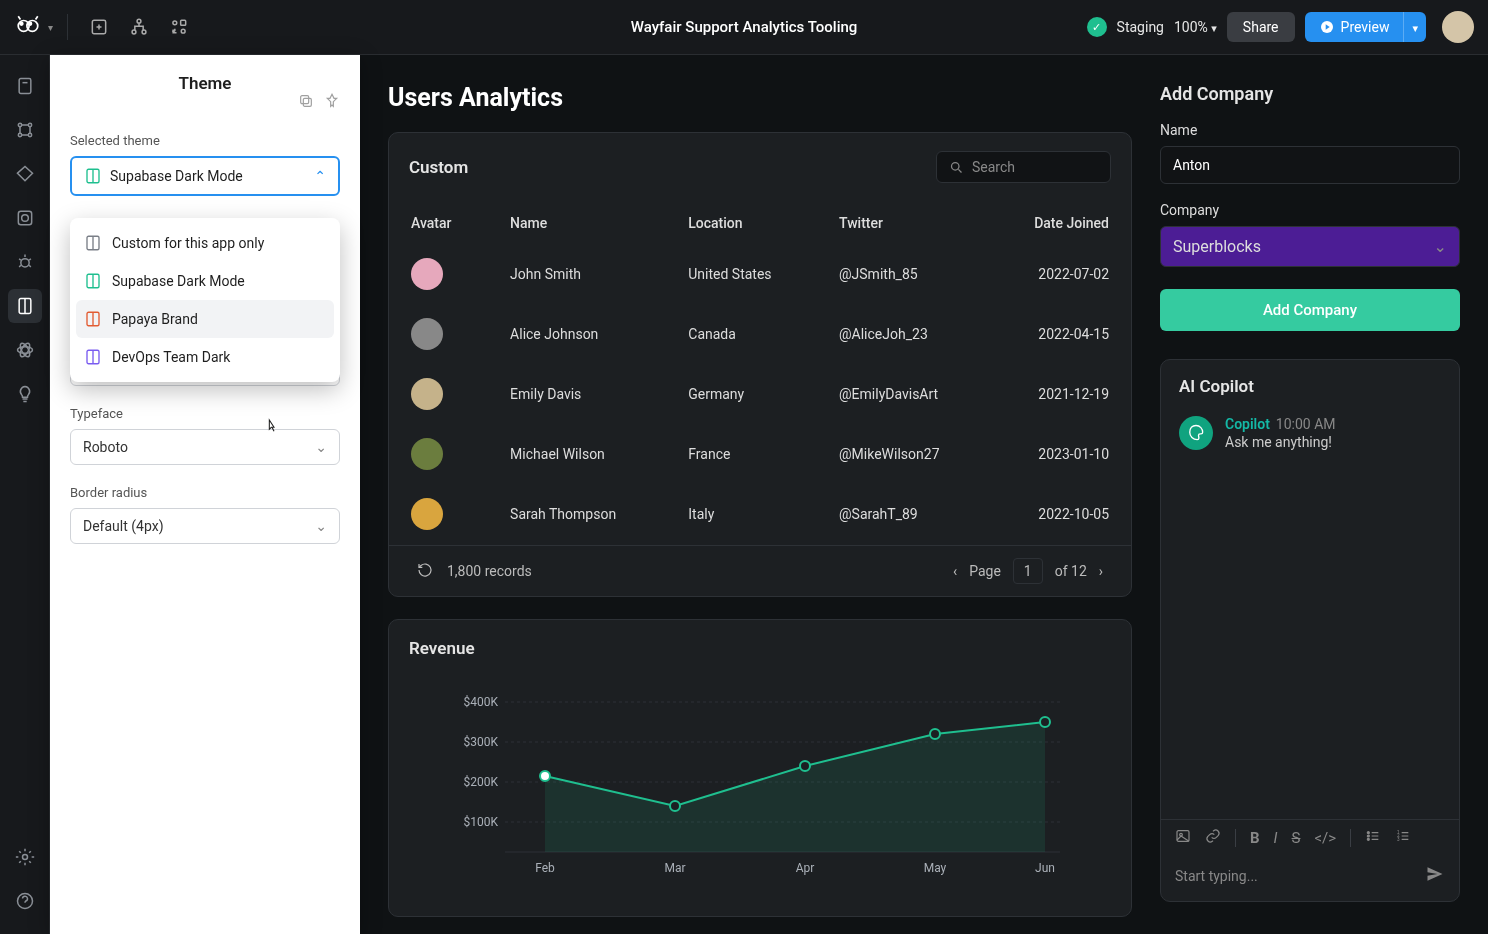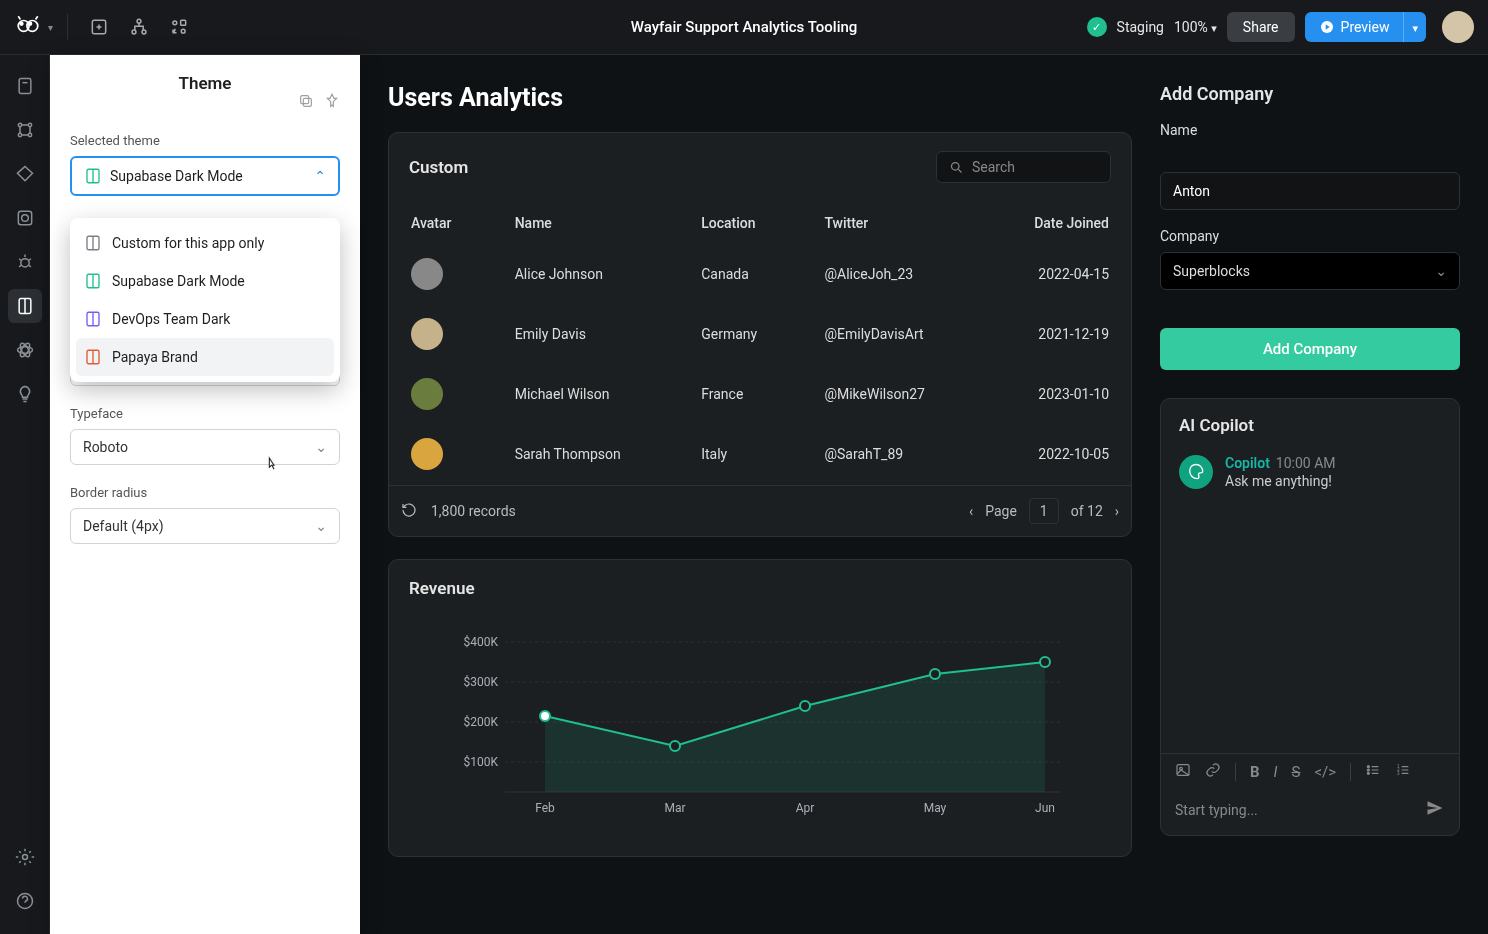--- a/index.html
+++ b/index.html
@@ -49,38 +49,38 @@
 .card { background:#1c1f22; border:1px solid #2d3136; border-radius:10px; margin-bottom:22px;}
 .users-header { display:flex; align-items:center; padding:18px 20px;}
 .users-title { font-size:17px; font-weight:600;}
 .search-box { margin-left:auto; background:#111315; border:1px solid #2d3136; border-radius:6px; padding:7px 12px; display:flex;align-items:center;gap:8px; width:175px; color:#888; font-size:14px;}
 .tbl { width:100%; font-size:14px;}
 .tbl th { text-align:left; color:#ddd; font-weight:500; padding:12px 20px;}
 .tbl td { padding:13px 20px; color:#ddd;}
 .tbl tr.data-row { border-top:1px solid #2a2d31;}
 .avatar-cell { width:32px;height:32px;border-radius:50%;}
 .tw-link { color:#1fbf8f;}
-.card-footer { border-top:1px solid #2d3136; padding:12px 12px; display:flex; align-items:center; gap:14px; font-size:14px; color:#bbb;}
+.card-footer { border-top:1px solid #2d3136; padding:12px 28px; display:flex; align-items:center; gap:14px; font-size:14px; color:#bbb;}
 .pager { margin-left:auto; display:flex; align-items:center; gap:12px;}
 .page-num { border:1px solid #2d3136; padding:4px 10px; border-radius:4px;}
 
 
 .rev-title { font-size:17px; font-weight:600; padding:18px 20px 8px 20px;}
 .chart-wrap { padding:6px 20px 20px 20px;}
 .chart-svg { width:100%; height:220px;}
 
 
 .right-col { width:300px;}
 .rc-title { font-size:18px; font-weight:600; margin-bottom:18px;}
 .rc-label { font-size:14px; color:#ddd; margin-bottom:8px;}
-.rc-input { width:100%; background:#111315; border:1px solid #2d3136; border-radius:6px; padding:10px 12px; color:#fff; font-size:14px; margin-bottom:18px;margin-top:26px;}
-.rc-select { width:100%; background:#000000; border:1px solid #2d3136; border-radius:6px; padding:10px 12px; color:#ddd; font-size:14px; margin-bottom:38px; display:flex;align-items:center;}
+.rc-input { width:100%; background:#111315; border:1px solid #2d3136; border-radius:6px; padding:10px 12px; color:#fff; font-size:14px; margin-bottom:18px;}
+.rc-select { width:100%; background:#4c1d95; border:1px solid #2d3136; border-radius:6px; padding:10px 12px; color:#ddd; font-size:16px; margin-bottom:22px; display:flex;align-items:center;}
 .rc-select .chev { margin-left:auto; color:#888;}
 .add-btn { width:100%; background:#35cba0; color:#072; color:#fff; font-weight:500; padding:12px; border:none; border-radius:6px; cursor:pointer; font-size:15px; margin-bottom:28px;}
-.copilot-card { border:1px solid #2d3136; border-radius:10px; background:#1c1f22; height:438px; display:flex; flex-direction:column;}
+.copilot-card { border:1px solid #2d3136; border-radius:10px; background:#1c1f22; height:543px; display:flex; flex-direction:column;}
 .cop-head { padding:16px 18px; font-size:17px; font-weight:600;}
 .cop-msg { padding:4px 18px; display:flex; gap:12px;}
 .cop-av { width:34px;height:34px;border-radius:50%;background:#10a37f;display:flex;align-items:center;justify-content:center;color:#fff;}
 .cop-body { font-size:14px;}
 .cop-name { font-weight:600; color:#14b8a6;}
 .cop-time { color:#888; margin-left:6px;}
 .cop-text { color:#ccc; margin-top:2px;}
 .cop-foot { margin-top:auto; border-top:1px solid #2d3136;}
 .cop-tools { padding:8px 14px; display:flex; gap:14px; color:#888; font-size:15px; align-items:center;}
 .cop-tools span{cursor:pointer;}
@@ -254,42 +254,42 @@
       </div>
       <div class="dd-item">
         <span class="sel-icon" style="color:#1fbf8f;">
             <svg width="18" height="18" viewBox="0 0 24 24" fill="none" stroke="currentColor" stroke-width="1.8">
               <rect x="4" y="3" width="16" height="18" rx="2"></rect>
               <path d="M12 3v18"></path>
             </svg>
           </span>
         <span>Supabase Dark Mode</span>
       </div>
-      <div class="dd-item">
-        <span class="sel-icon" style="color:#7a5cf0;">
-            <svg width="18" height="18" viewBox="0 0 24 24" fill="none" stroke="currentColor" stroke-width="1.8">
-              <rect x="4" y="3" width="16" height="18" rx="2"></rect>
-              <path d="M12 3v18"></path>
-            </svg>
-          </span>
-        <span>DevOps Team Dark</span>
-      </div>
       <div class="dd-item hov" style="position:relative;">
         <span class="sel-icon" style="color:#e25c33;">
             <svg width="18" height="18" viewBox="0 0 24 24" fill="none" stroke="currentColor" stroke-width="1.8">
               <rect x="4" y="3" width="16" height="18" rx="2"></rect>
               <path d="M12 3v18"></path>
             </svg>
           </span>
         <span>Papaya Brand</span>
         <span class="cursor-icon"><svg width="16" height="16" viewBox="0 0 24 24" fill="none" stroke="#222" stroke-width="1.6">
               <path d="M8 3v14l3-3h4z" fill="white"></path>
               <path d="M12 14l3 6"></path>
             </svg></span>
       </div>
+      <div class="dd-item">
+        <span class="sel-icon" style="color:#7a5cf0;">
+            <svg width="18" height="18" viewBox="0 0 24 24" fill="none" stroke="currentColor" stroke-width="1.8">
+              <rect x="4" y="3" width="16" height="18" rx="2"></rect>
+              <path d="M12 3v18"></path>
+            </svg>
+          </span>
+        <span>DevOps Team Dark</span>
+      </div>
     </div>
 
     <div class="spacer110"></div>
 
     <div class="field-box" style="margin-top:44px;">
       <span>Dark</span>
       <span class="chev">⌄</span>
     </div>
 
     <div class="theme-label">Typeface</div>
@@ -324,20 +324,29 @@
           <thead>
               <tr>
             <th>Avatar</th>
             <th>Name</th>
             <th>Location</th>
             <th>Twitter</th>
             <th style="text-align:right;">Date Joined</th>
           </tr>
             </thead>
           <tbody id="users-body">
+              <tr class="data-row">
+    <td>
+                  <div class="avatar-cell" style="background:#e6a8bc"></div>
+                </td>
+    <td>John Smith</td>
+    <td>United States</td>
+    <td class="tw-link">@JSmith_85</td>
+    <td style="text-align:right;">2022-07-02</td>
+              </tr>
               <tr class="data-row">
     <td>
                   <div class="avatar-cell" style="background:#888"></div>
                 </td>
     <td>Alice Johnson</td>
     <td>Canada</td>
     <td class="tw-link">@AliceJoh_23</td>
     <td style="text-align:right;">2022-04-15</td>
               </tr>
               <tr class="data-row">

